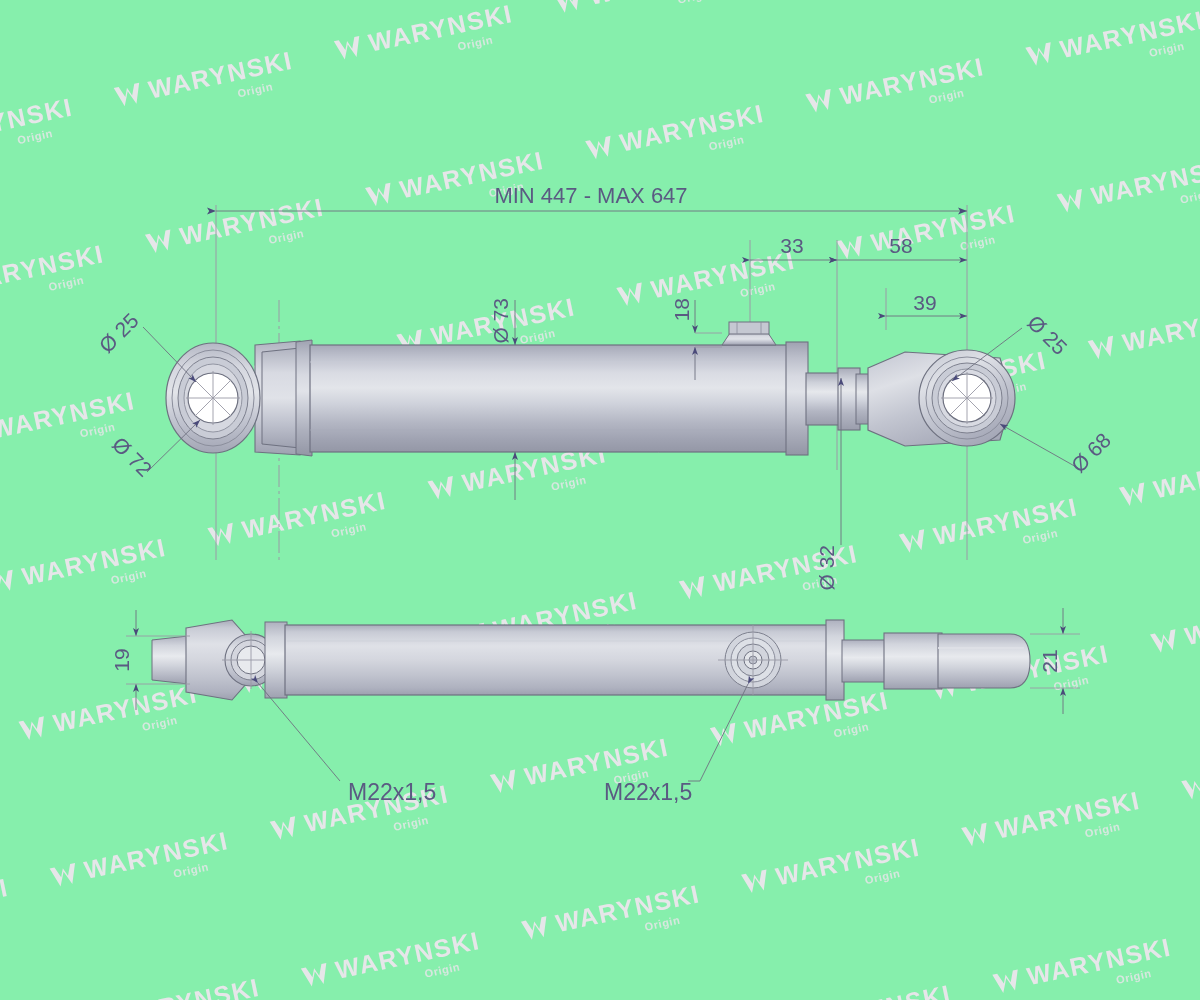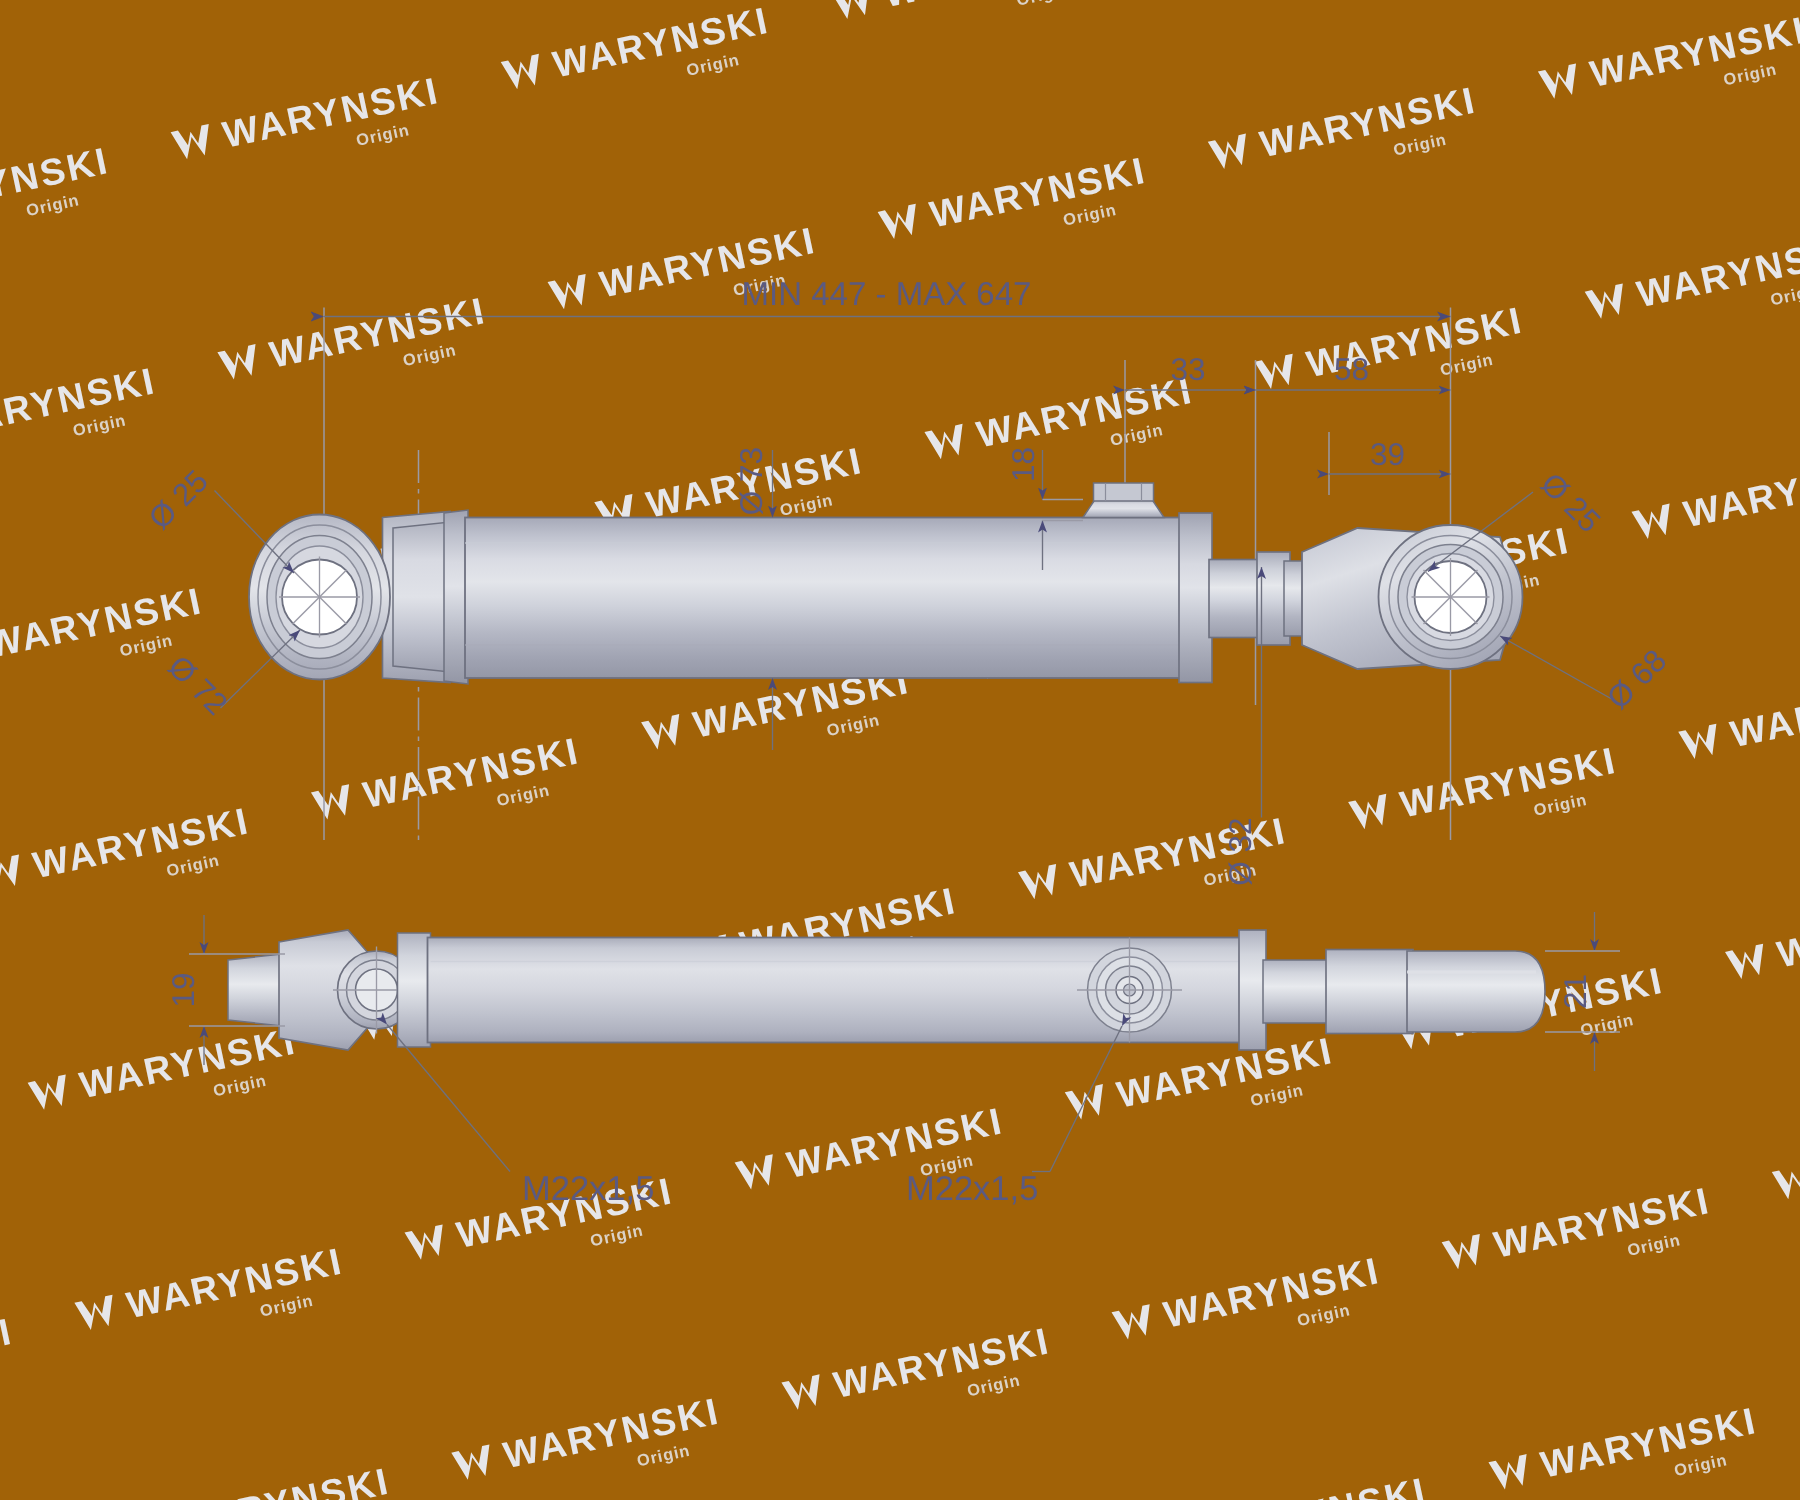--- a/index.html
+++ b/index.html
@@ -11,21 +11,21 @@
   body {
     width: 1200px;
     height: 1000px;
     overflow: hidden;
     font-family: "Liberation Sans", sans-serif;
   }
   #drawing-root {
     position: relative;
     width: 1200px;
     height: 1000px;
-    background: #a16207;
+    background: #86efac;
   }
   #drawing-svg {
     position: absolute;
     top: 0;
     left: 0;
     width: 1200px;
     height: 1000px;
     display: block;
   }
   .dim-text {

